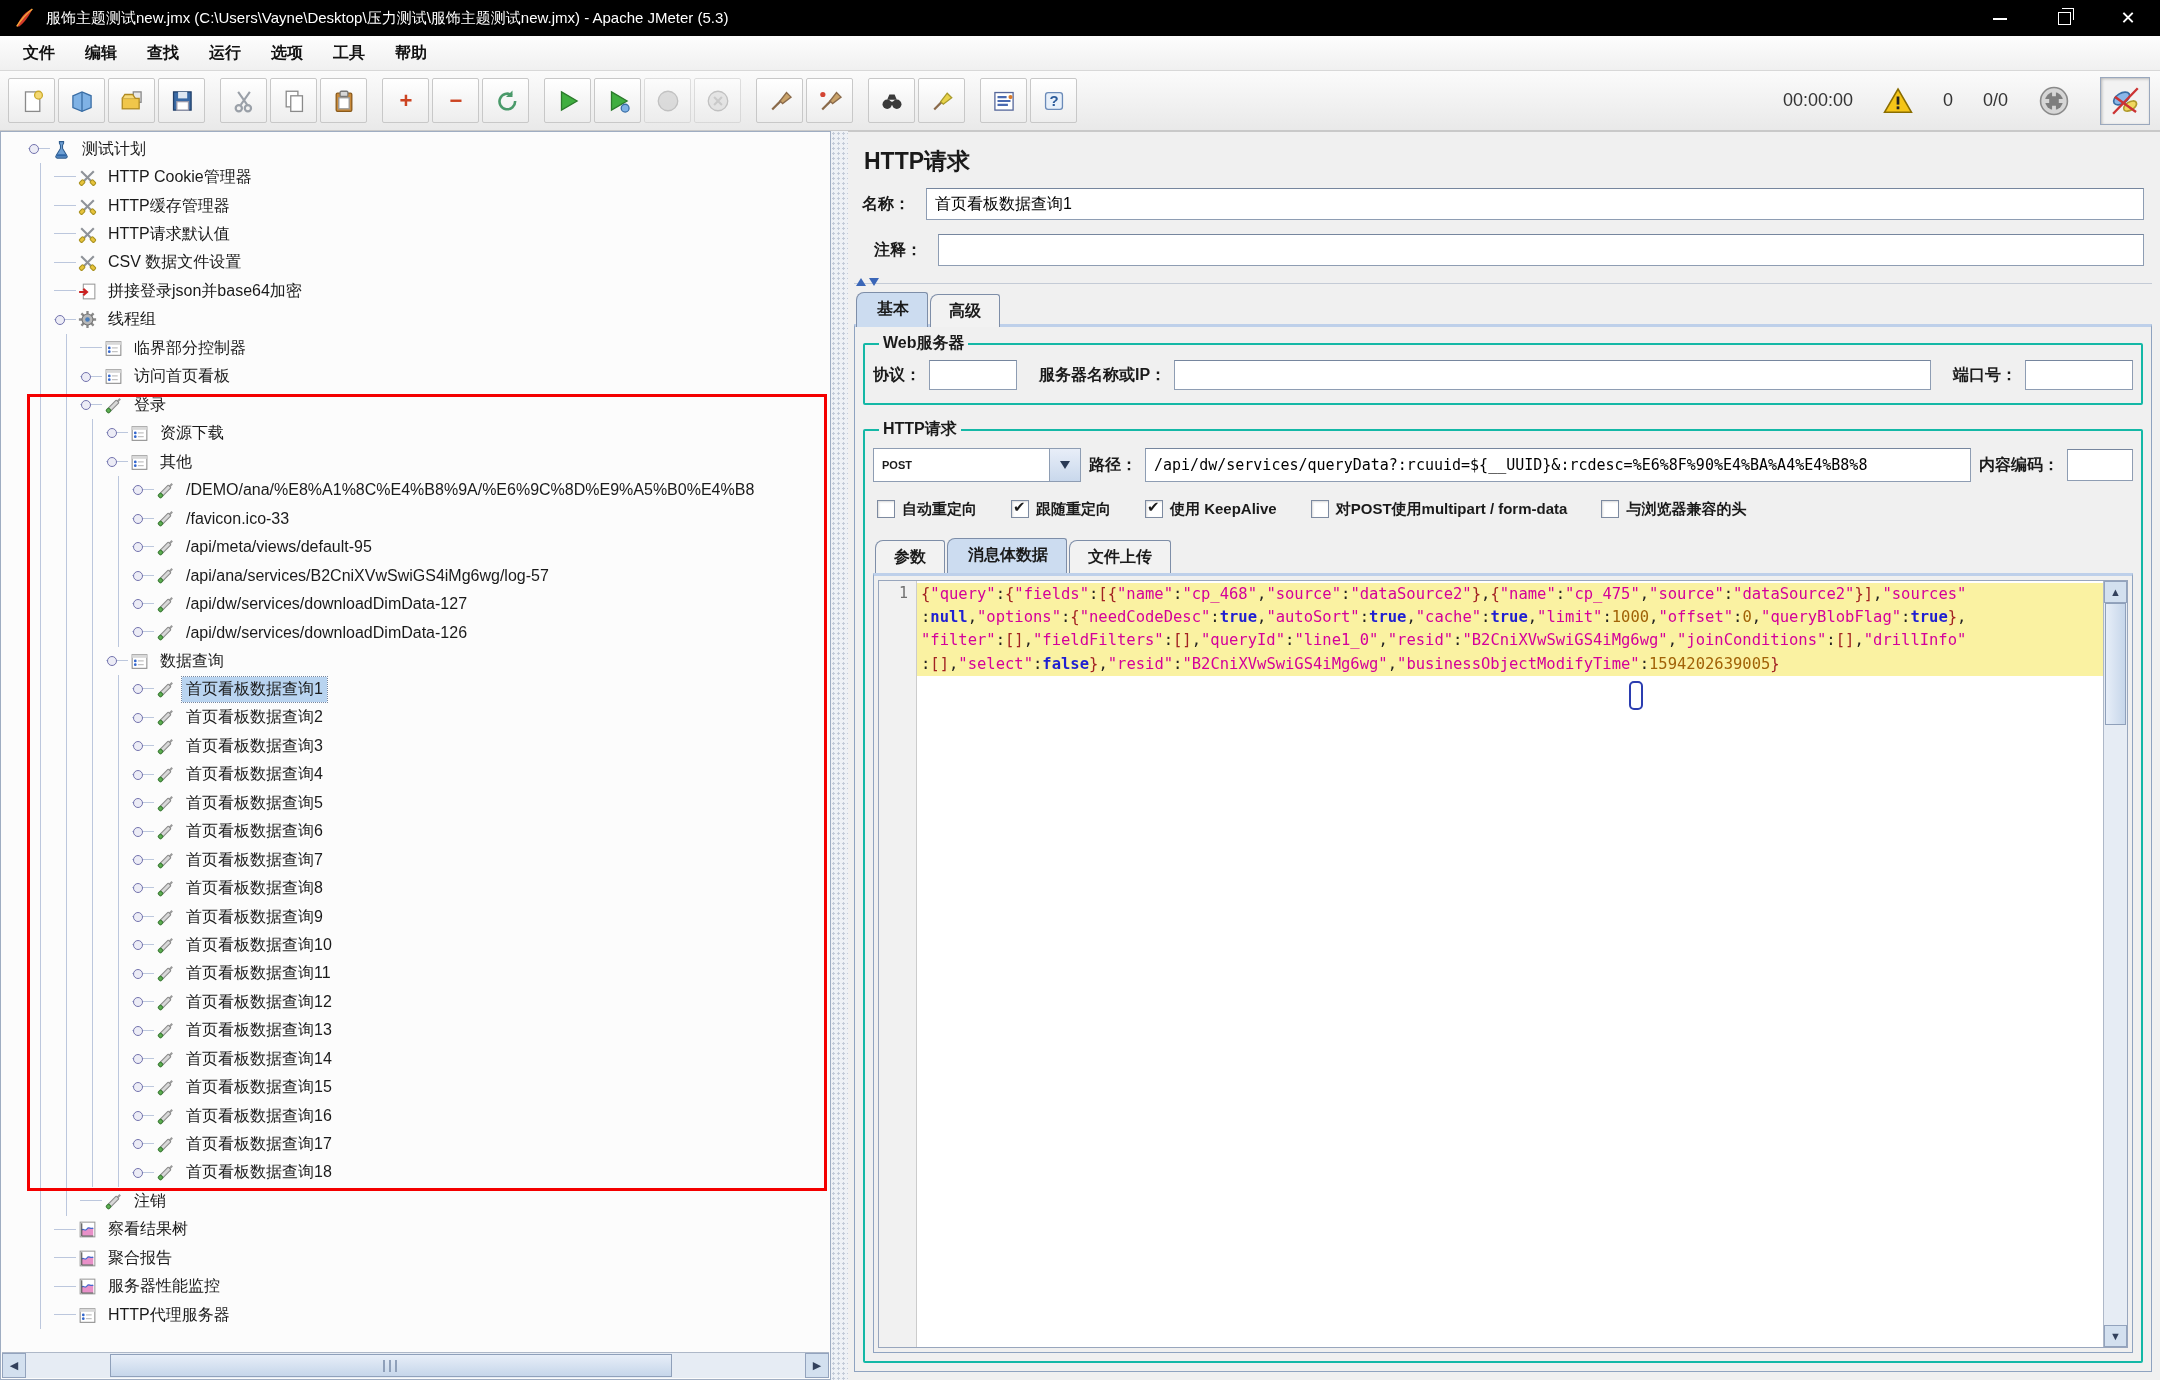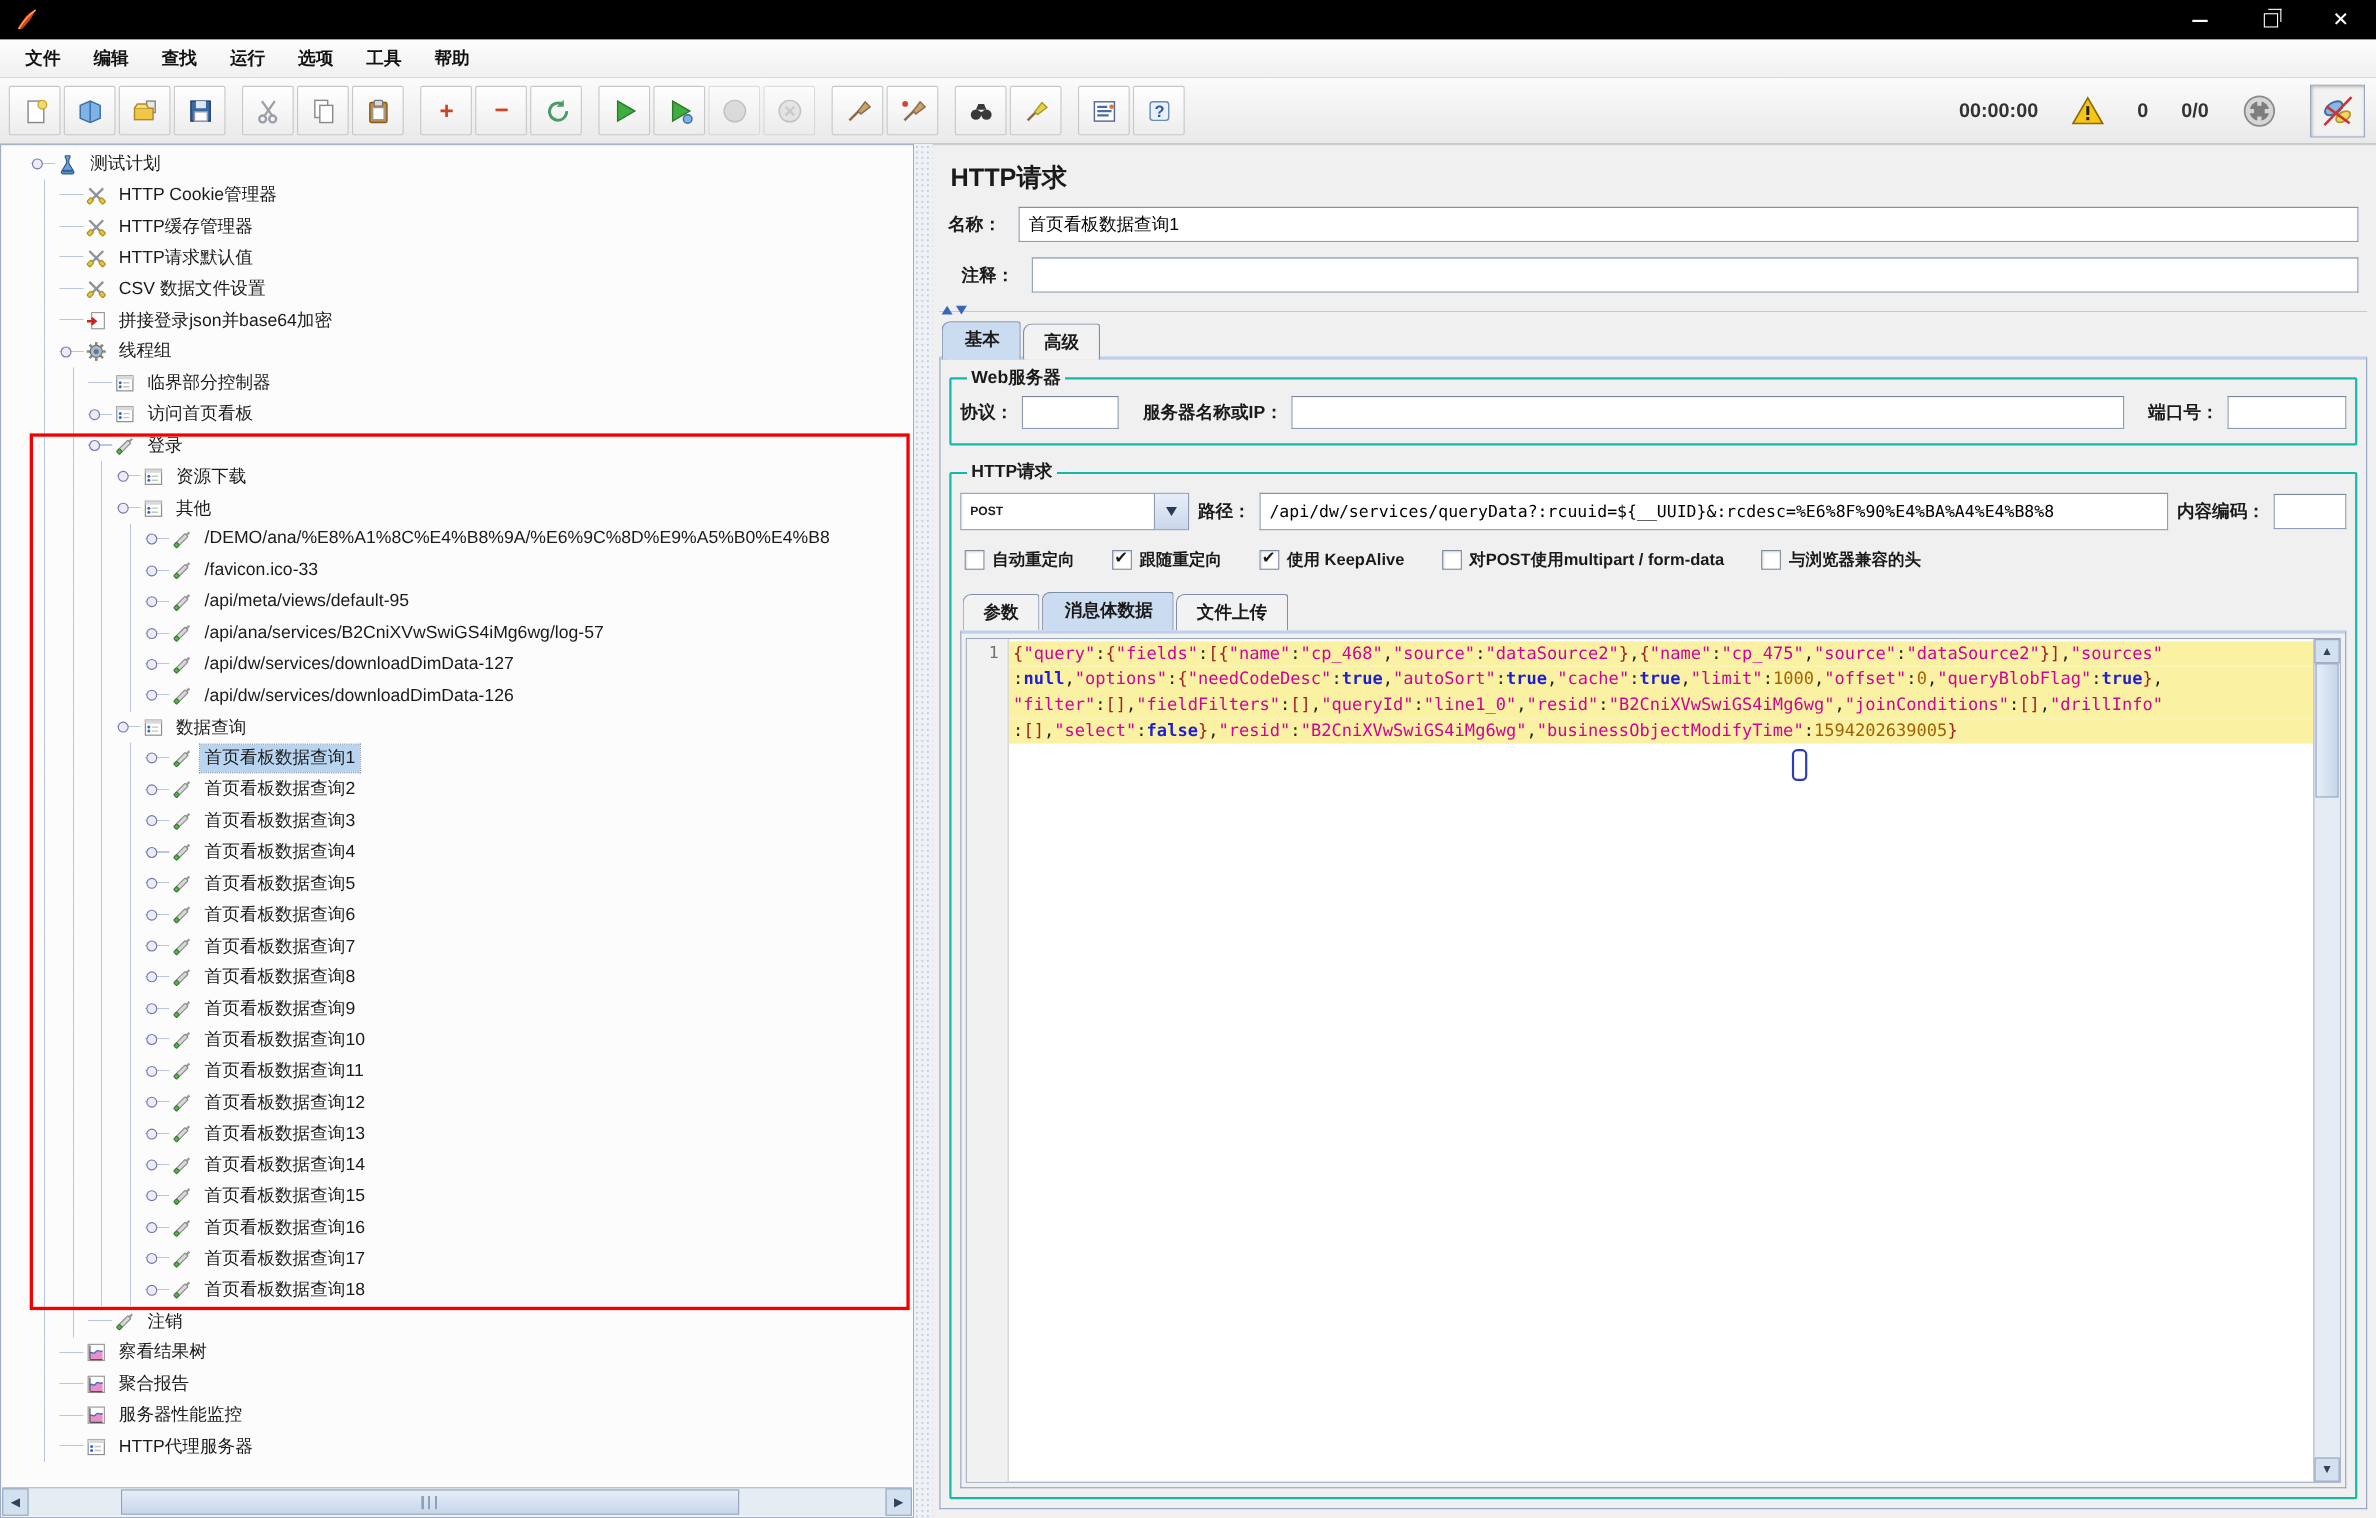--- a/index.html
+++ b/index.html
@@ -21,21 +21,21 @@
            border-bottom:1px solid #d8d8d8;display:flex;align-items:center;padding-left:8px;}
   .menu-item{padding:5px 15px;font-size:16px;font-weight:bold;color:#111;}
   
   .toolbar{position:absolute;left:0;top:71px;right:0;height:59px;background:linear-gradient(#fbfbfb,#e9e9e9);
            border-bottom:1px solid #c9c9c9;display:flex;align-items:center;padding:0 10px 0 8px;}
   .tbtn{width:45px;height:43px;margin-right:3px;border:1px solid #c8c8c8;border-radius:2px;
         background:linear-gradient(#ffffff,#ededed);display:flex;align-items:center;justify-content:center;}
   .tbtn.disabled{opacity:.55;}
   .tbtn svg{width:26px;height:26px;}
   .tsep{width:12px;height:43px;}
-  .tright{margin-left:auto;display:flex;align-items:center;gap:30px;font-weight:bold;font-size:18px;color:#333;}
+  .tright{margin-left:auto;display:flex;align-items:center;gap:30px;font-weight:normal;font-size:18px;color:#333;}
   .tright svg{display:block;}
   .logo-btn{width:48px;height:46px;border:1px solid #9aa8bd;background:#f2f2f2;box-shadow:inset 1px 1px 3px rgba(0,0,0,.25);
             display:flex;align-items:center;justify-content:center;}
   
   .tree-panel{position:absolute;left:0;top:131px;width:831px;bottom:0;background:#fcfcfc;
               border:1px solid #9fadc2;box-sizing:border-box;overflow:hidden;}
   .divider{position:absolute;left:831px;top:131px;width:17px;bottom:0;background:#eef1f5;
            background-image:radial-gradient(#c3cbd8 1px,transparent 1.2px);background-size:5px 5px;}
   .right-panel{position:absolute;left:848px;right:0;top:131px;bottom:0;background:#f0f0f0;
                border-top:1px solid #c9c9c9;box-sizing:border-box;}
@@ -120,20 +120,21 @@
 
 <div class="app">
 
   <div class="titlebar">
     <span class="appicon">
       <svg viewBox="0 0 20 20" width="24" height="24">
           <path d="M4 17C7 9 12 4 17 2.5c-2.5 5.5-7 12-11 14.5z" fill="#d33a2a"></path>
           <path d="M4 17C8 10.5 12.5 6 17 2.5" stroke="#f2a63a" stroke-width="1.3" fill="none"></path>
         </svg>
     </span>
+    <span class="ttext">服饰主题测试new.jmx (C:\Users\Vayne\Desktop\压力测试\服饰主题测试new.jmx) - Apache JMeter (5.3)</span>
     <div class="winbtns">
       <span class="winbtn">
           <span class="glyph-min"></span>
         </span>
       <span class="winbtn">
           <span class="glyph-restore"></span>
         </span>
       <span class="winbtn">
           <span class="glyph-close">✕</span>
         </span>

